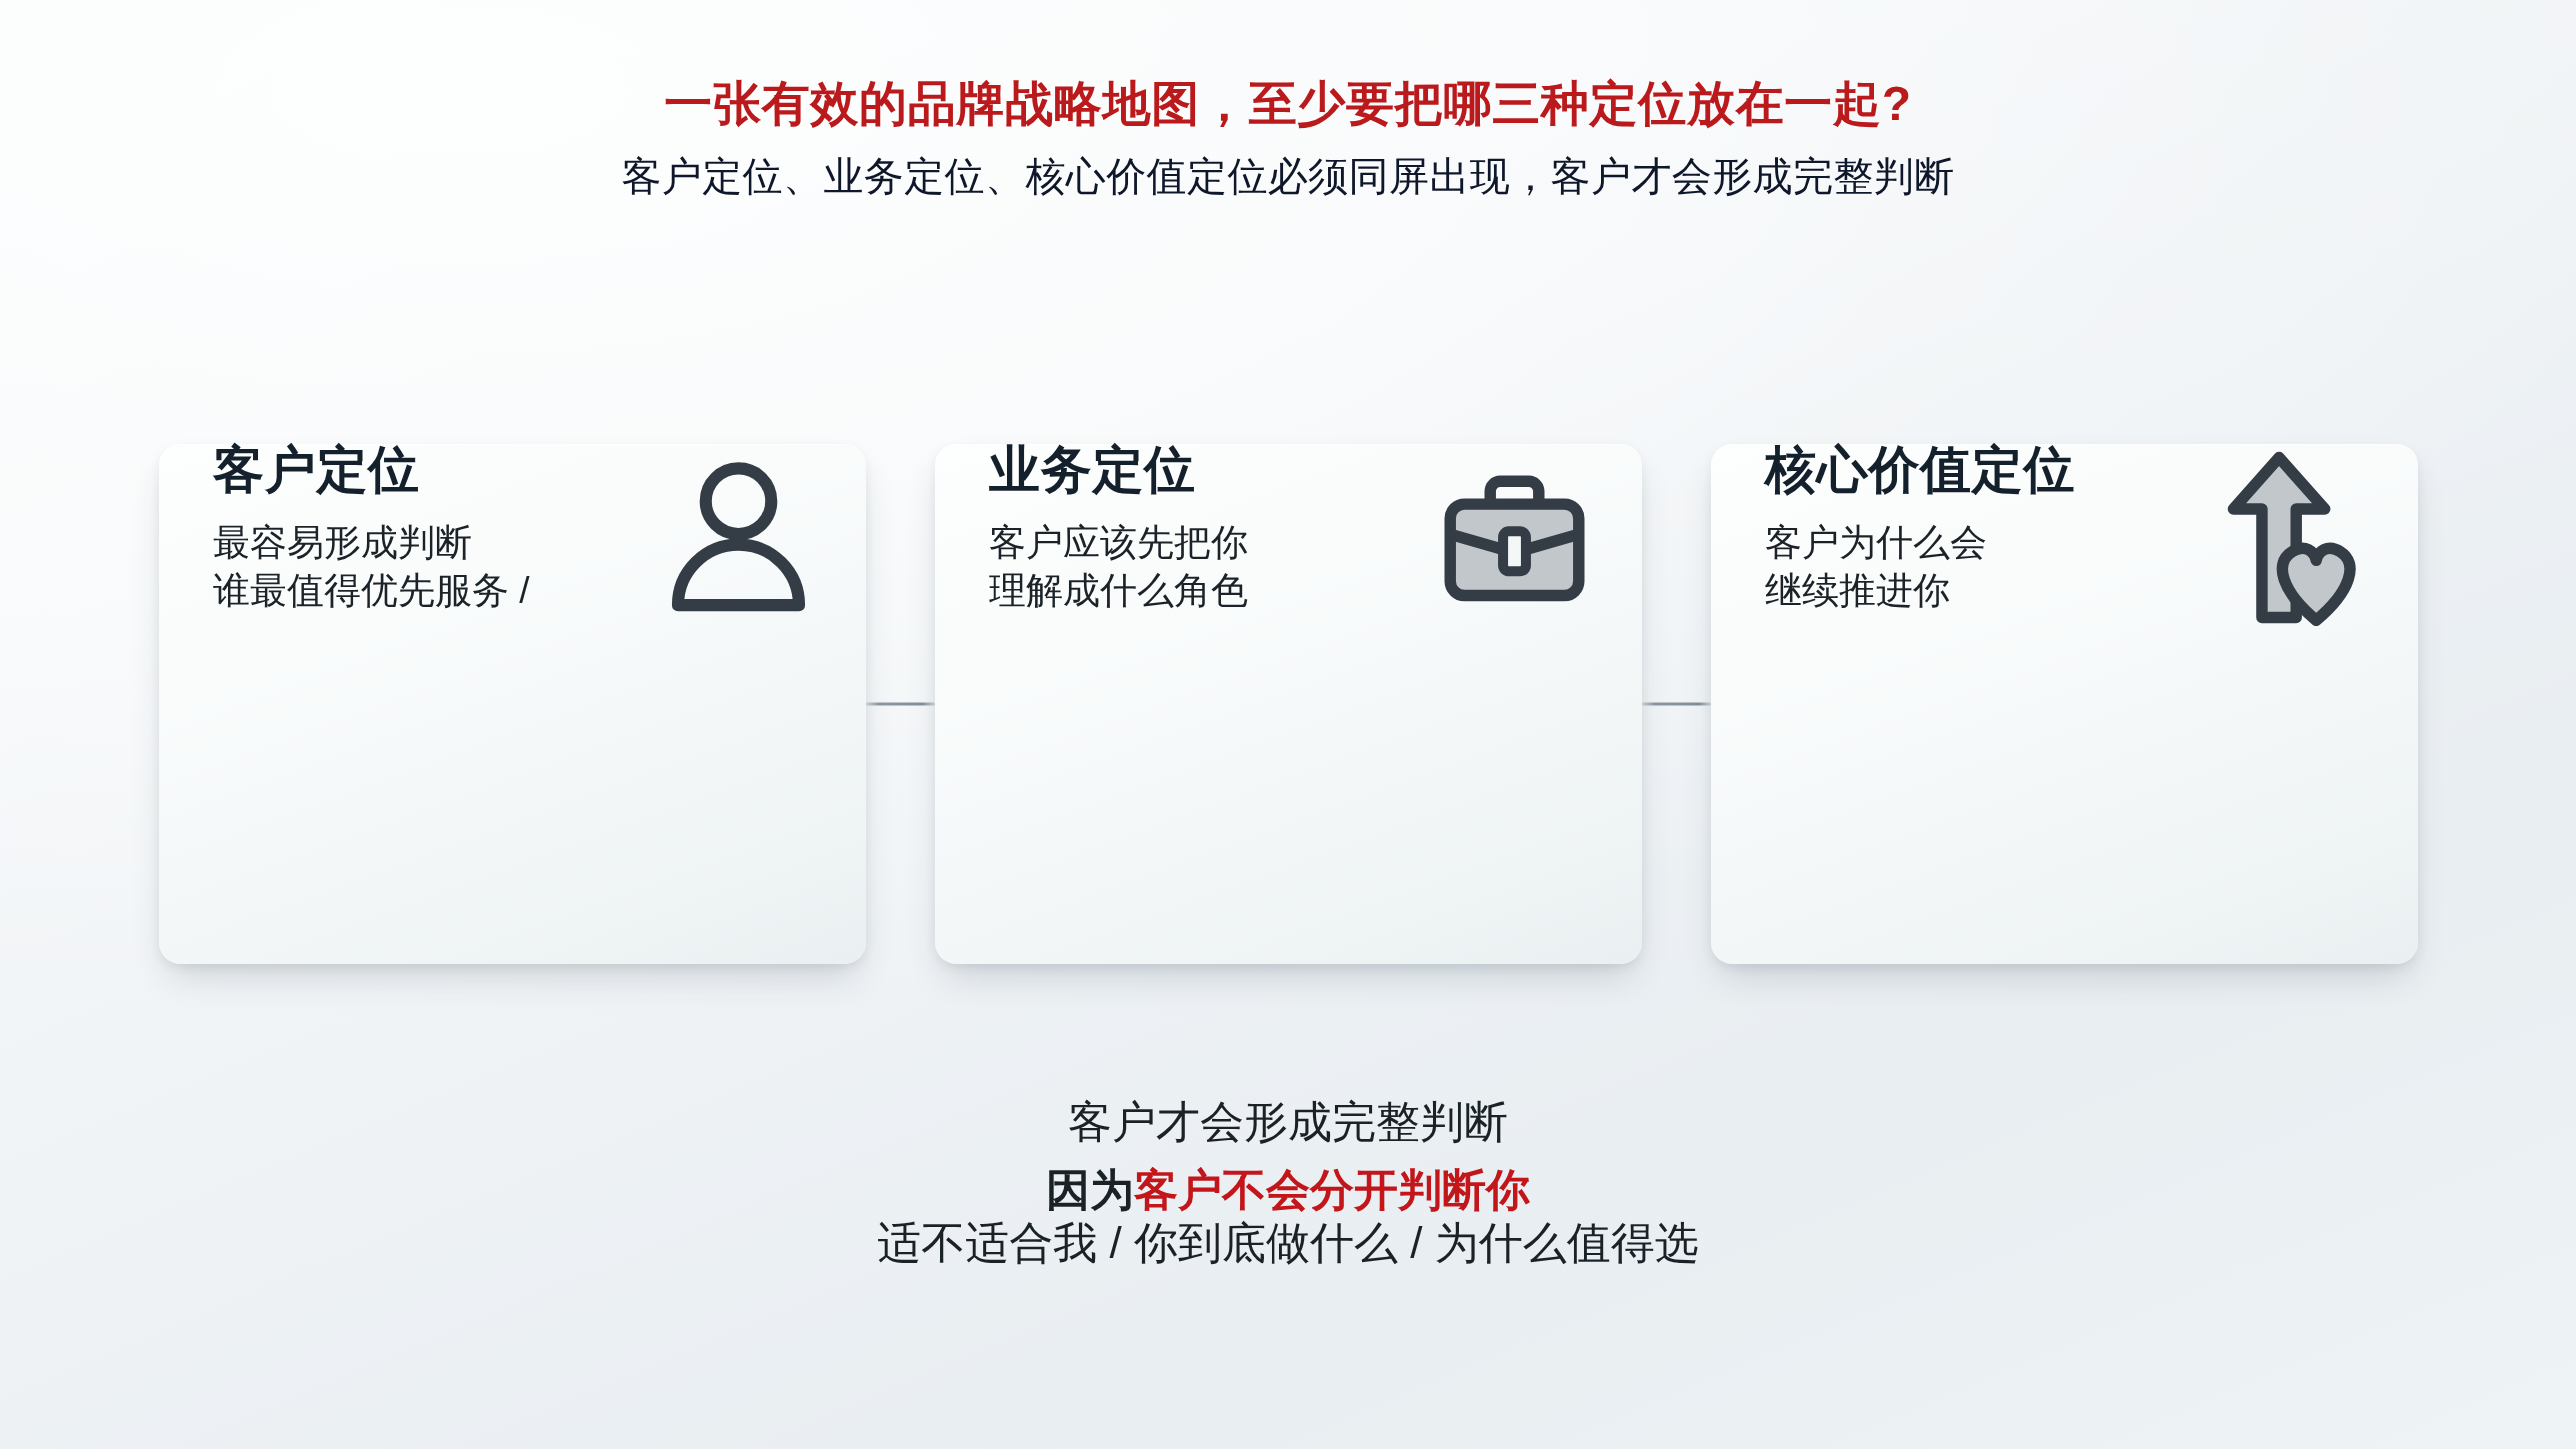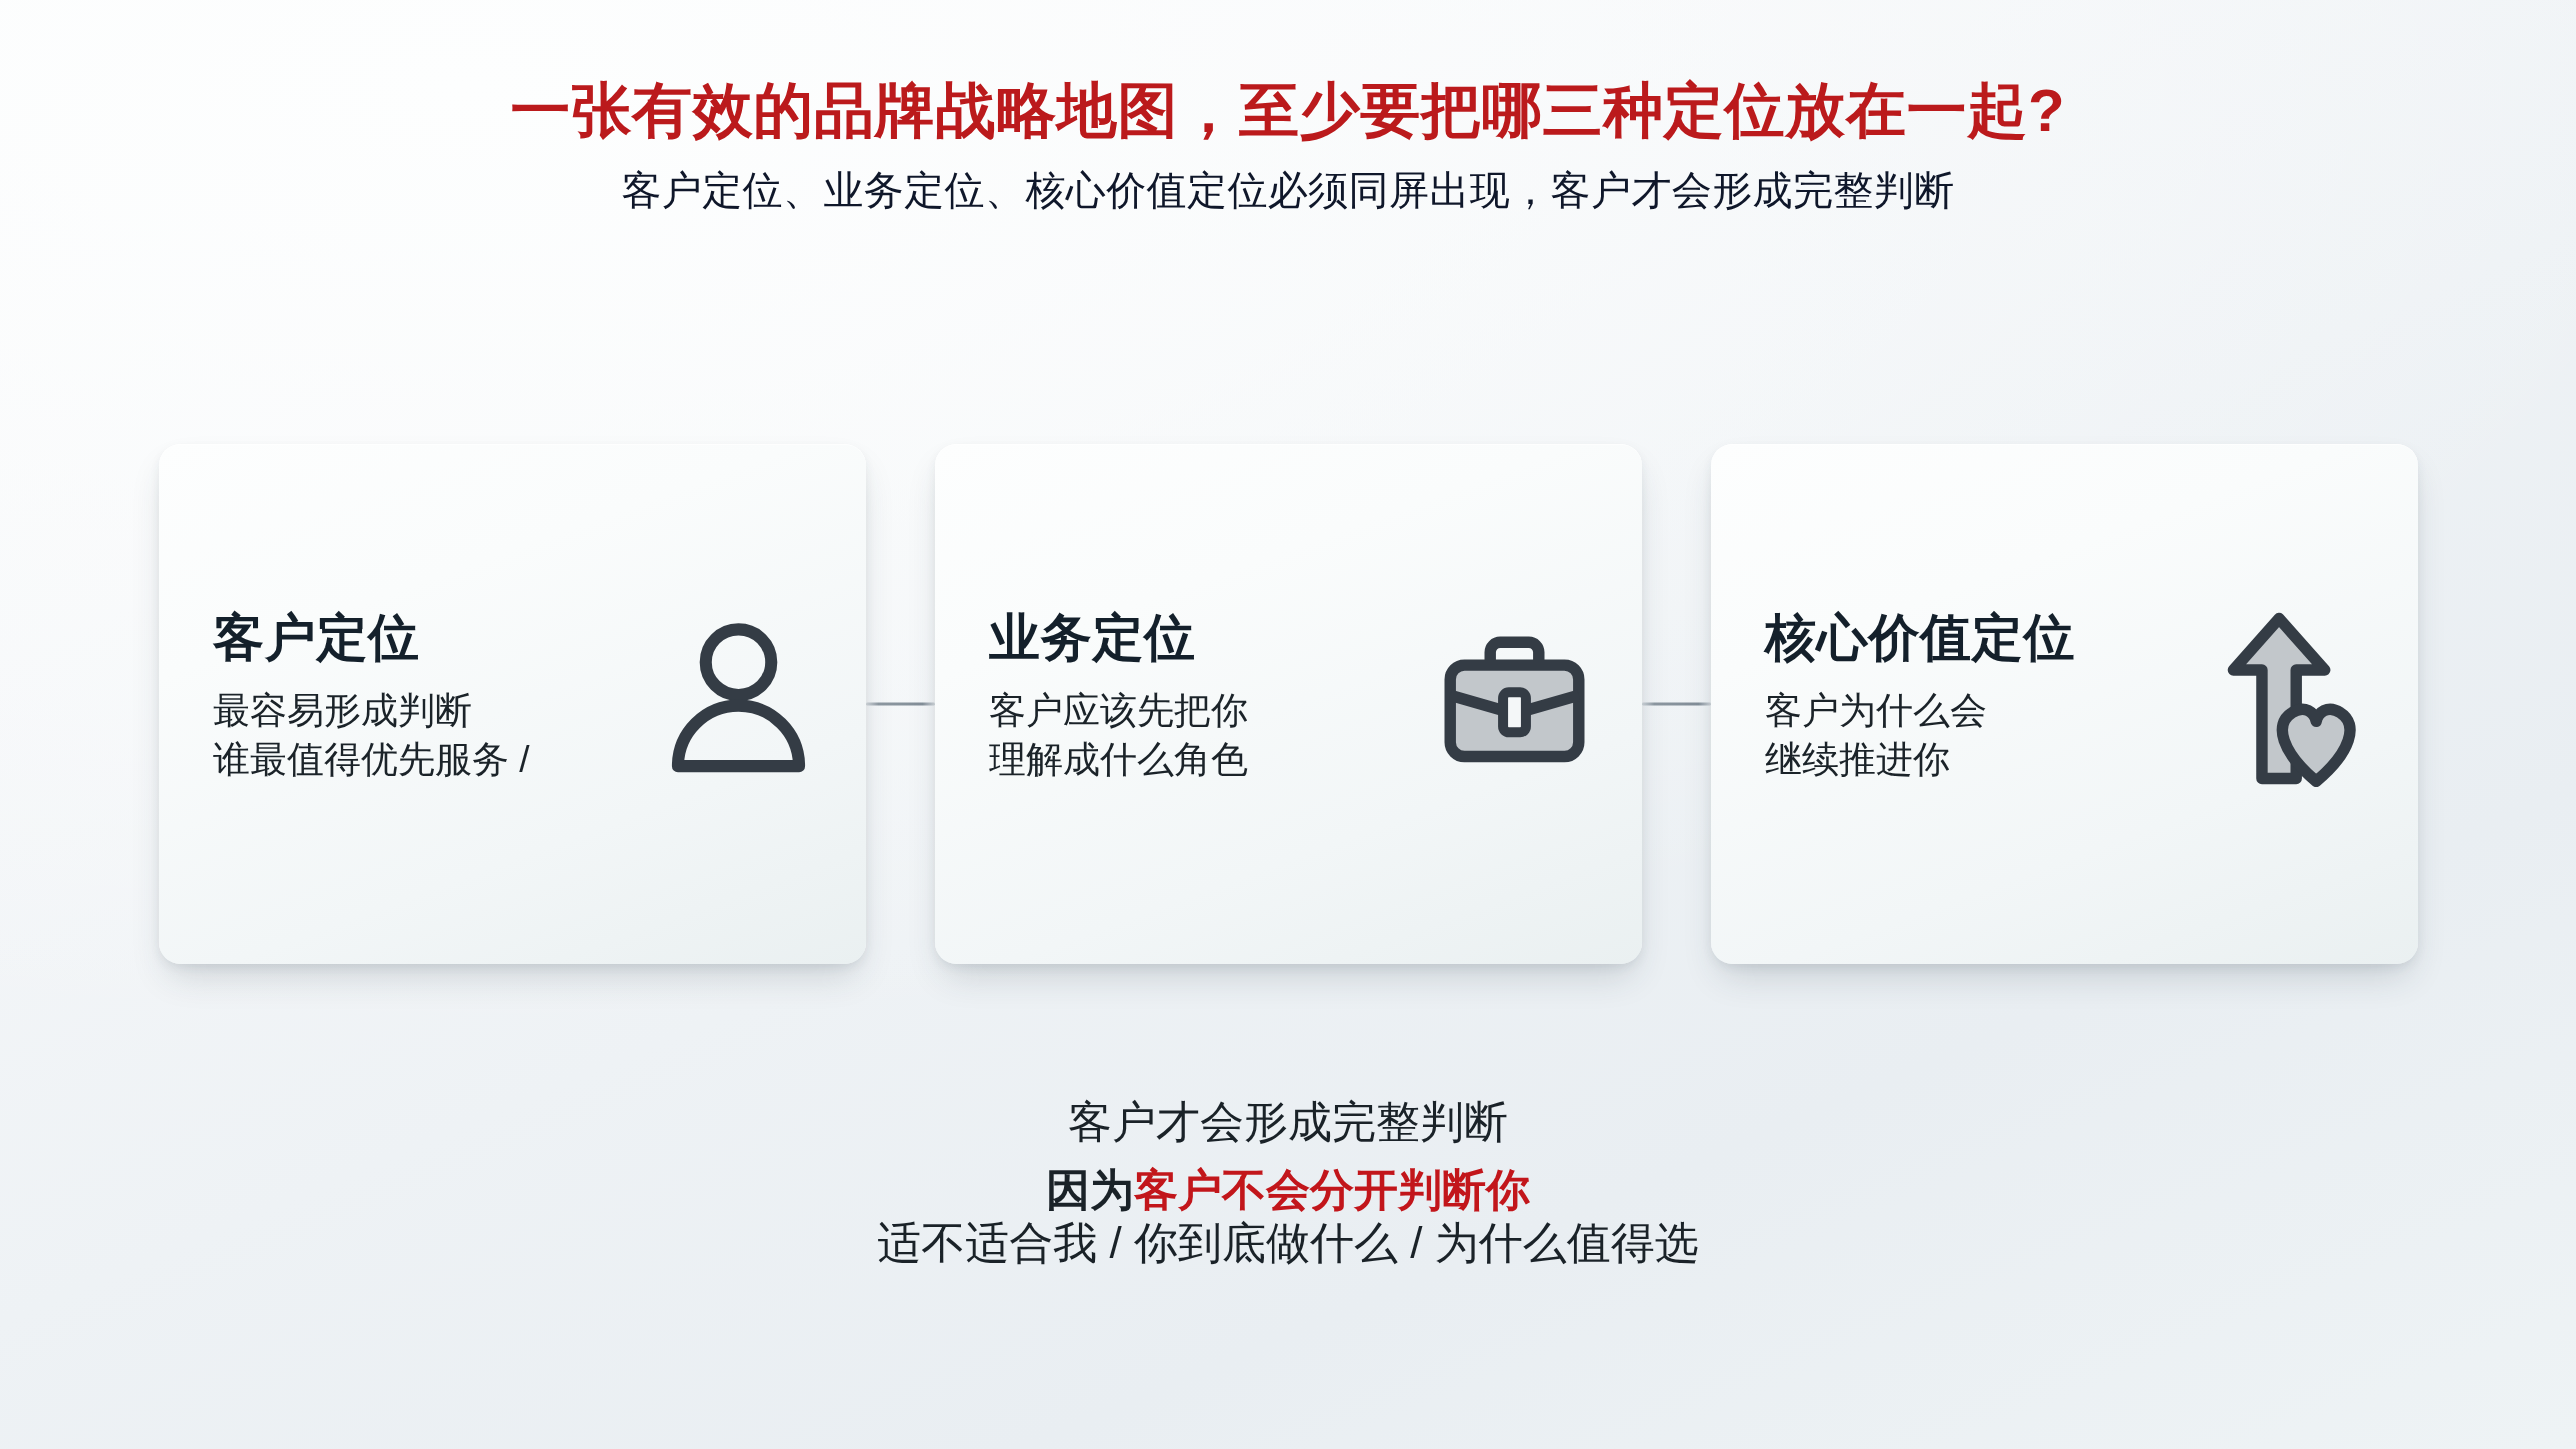--- a/index.html
+++ b/index.html
@@ -27,21 +27,21 @@
   
   .header {
     position: absolute;
     top: 77px;
     left: 0;
     width: 100%;
     text-align: center;
   }
 
   .title {
-    font-size: 60px;
+    font-size: 48px;
     font-weight: 700;
     color: #bb1a1c;
     letter-spacing: 0.7px;
     line-height: 1.12;
     white-space: nowrap;
   }
 
   .subtitle {
     margin-top: 18.6px;
     font-size: 40px;
@@ -66,21 +66,21 @@
     position: relative;
     width: 707px;
     border-radius: 21.4px;
     background:
       linear-gradient(160deg, #fdfefe 0%, #fafcfc 30%, #f2f6f7 70%, #eaf0f1 100%);
     box-shadow:
       0 18.6px 37px -10px rgba(40, 55, 70, 0.20),
       0 4.3px 11.4px -2.9px rgba(40, 55, 70, 0.10),
       inset 0 0.7px 0 rgba(255, 255, 255, 0.9);
     display: flex;
-    align-items: center;
+    align-items: flex-start;
     padding: 0 39px 12px 54px;
   }
 
   .card-body {
     flex: 1 1 auto;
     min-width: 0;
   }
 
   .card-title {
     font-size: 51px;

